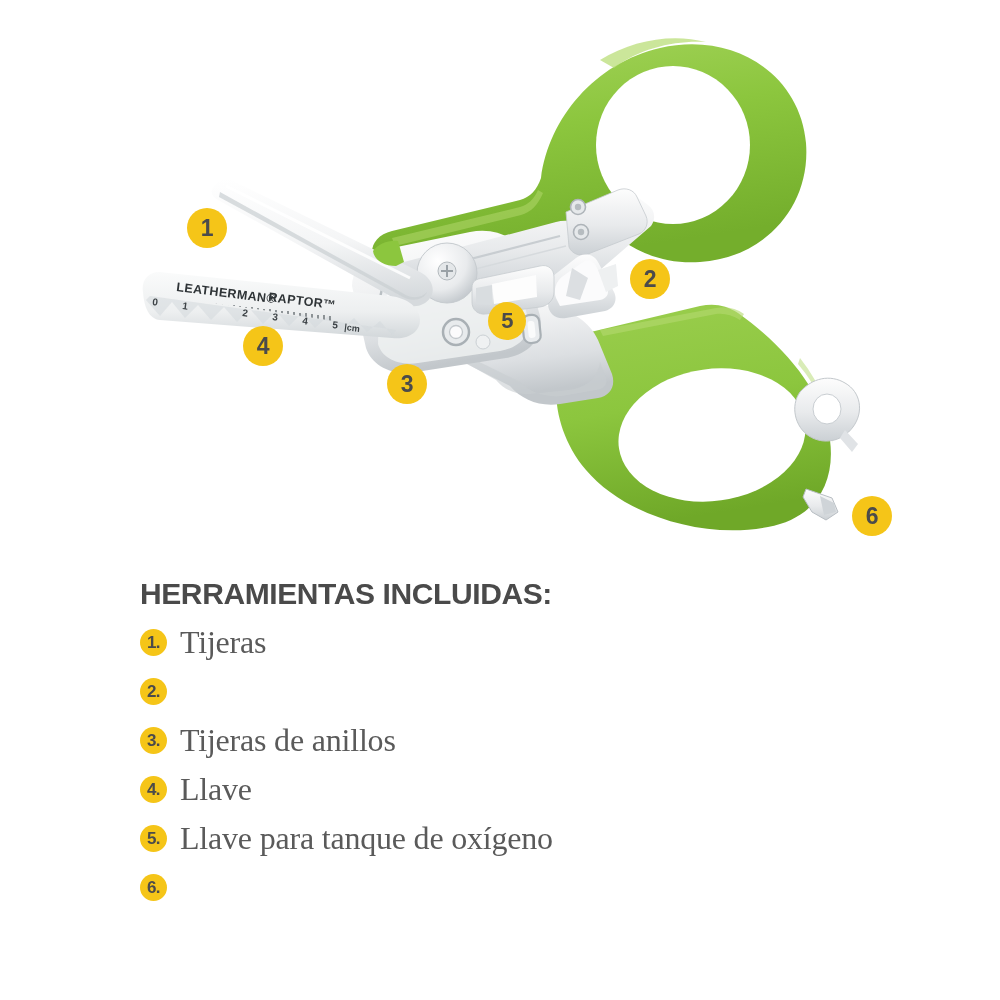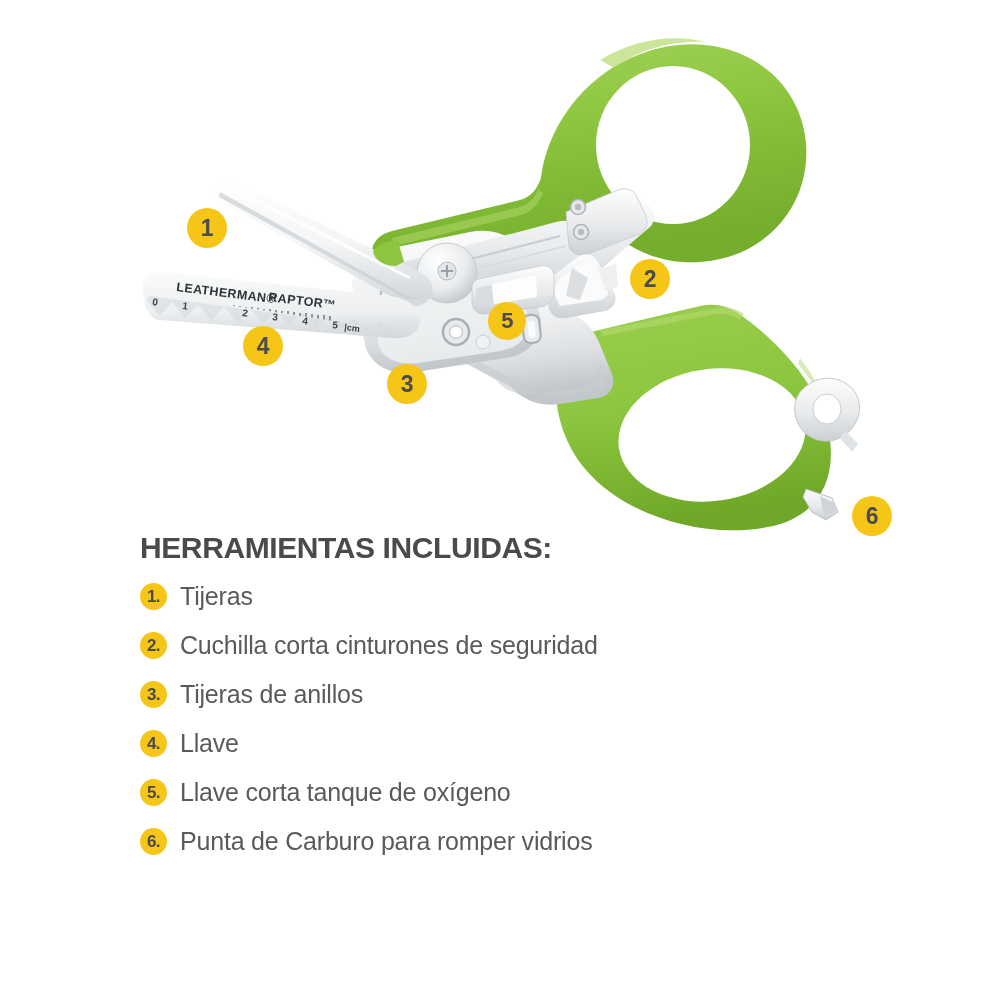--- a/index.html
+++ b/index.html
@@ -45,21 +45,21 @@
     line-height: 40px;
     text-align: center;
     letter-spacing: -0.5px;
     box-sizing: border-box;
   }
 
   
   #tools-section {
     position: absolute;
     left: 140px;
-    top: 531px;
+    top: 577px;
     width: 760px;
   }
   #tools-heading {
     font-family: "Liberation Sans", sans-serif;
     font-weight: bold;
     font-size: 30px;
     color: #4a4a4a;
     letter-spacing: -0.4px;
     margin: 0 0 10px 0;
     line-height: 1.1;
@@ -80,22 +80,22 @@
     font-family: "Liberation Sans", sans-serif;
     font-weight: bold;
     font-size: 17px;
     line-height: 27px;
     text-align: center;
     letter-spacing: -0.5px;
     margin-right: 13px;
     box-sizing: border-box;
   }
   .tool-label {
-    font-family: Liberation Sans, sans-serif;
-    font-size: 25px;
+    font-family: Liberation Serif, serif;
+    font-size: 32px;
     color: #5a5a5a;
     line-height: 1.15;
     letter-spacing: -0.2px;
     white-space: nowrap;
   }
 </style>
 </head>
 <body>
 
 <div id="product-area">
@@ -399,36 +399,34 @@
 
   <h2 id="tools-heading">HERRAMIENTAS INCLUIDAS:</h2>
 
   <div class="tool-row">
     <span class="tool-badge">1.</span>
     <span class="tool-label">Tijeras</span>
   </div>
 
   <div class="tool-row">
     <span class="tool-badge">2.</span>
-    <span class="tool-label">Cuchilla corta cinturones de seguridad</span>
   </div>
 
   <div class="tool-row">
     <span class="tool-badge">3.</span>
     <span class="tool-label">Tijeras de anillos</span>
   </div>
 
   <div class="tool-row">
     <span class="tool-badge">4.</span>
     <span class="tool-label">Llave</span>
   </div>
 
   <div class="tool-row">
     <span class="tool-badge">5.</span>
-    <span class="tool-label">Llave corta tanque de oxígeno</span>
+    <span class="tool-label">Llave para tanque de oxígeno</span>
   </div>
 
   <div class="tool-row">
     <span class="tool-badge">6.</span>
-    <span class="tool-label">Punta de Carburo para romper vidrios</span>
   </div>
 
 </div>
 
 </body></html>

